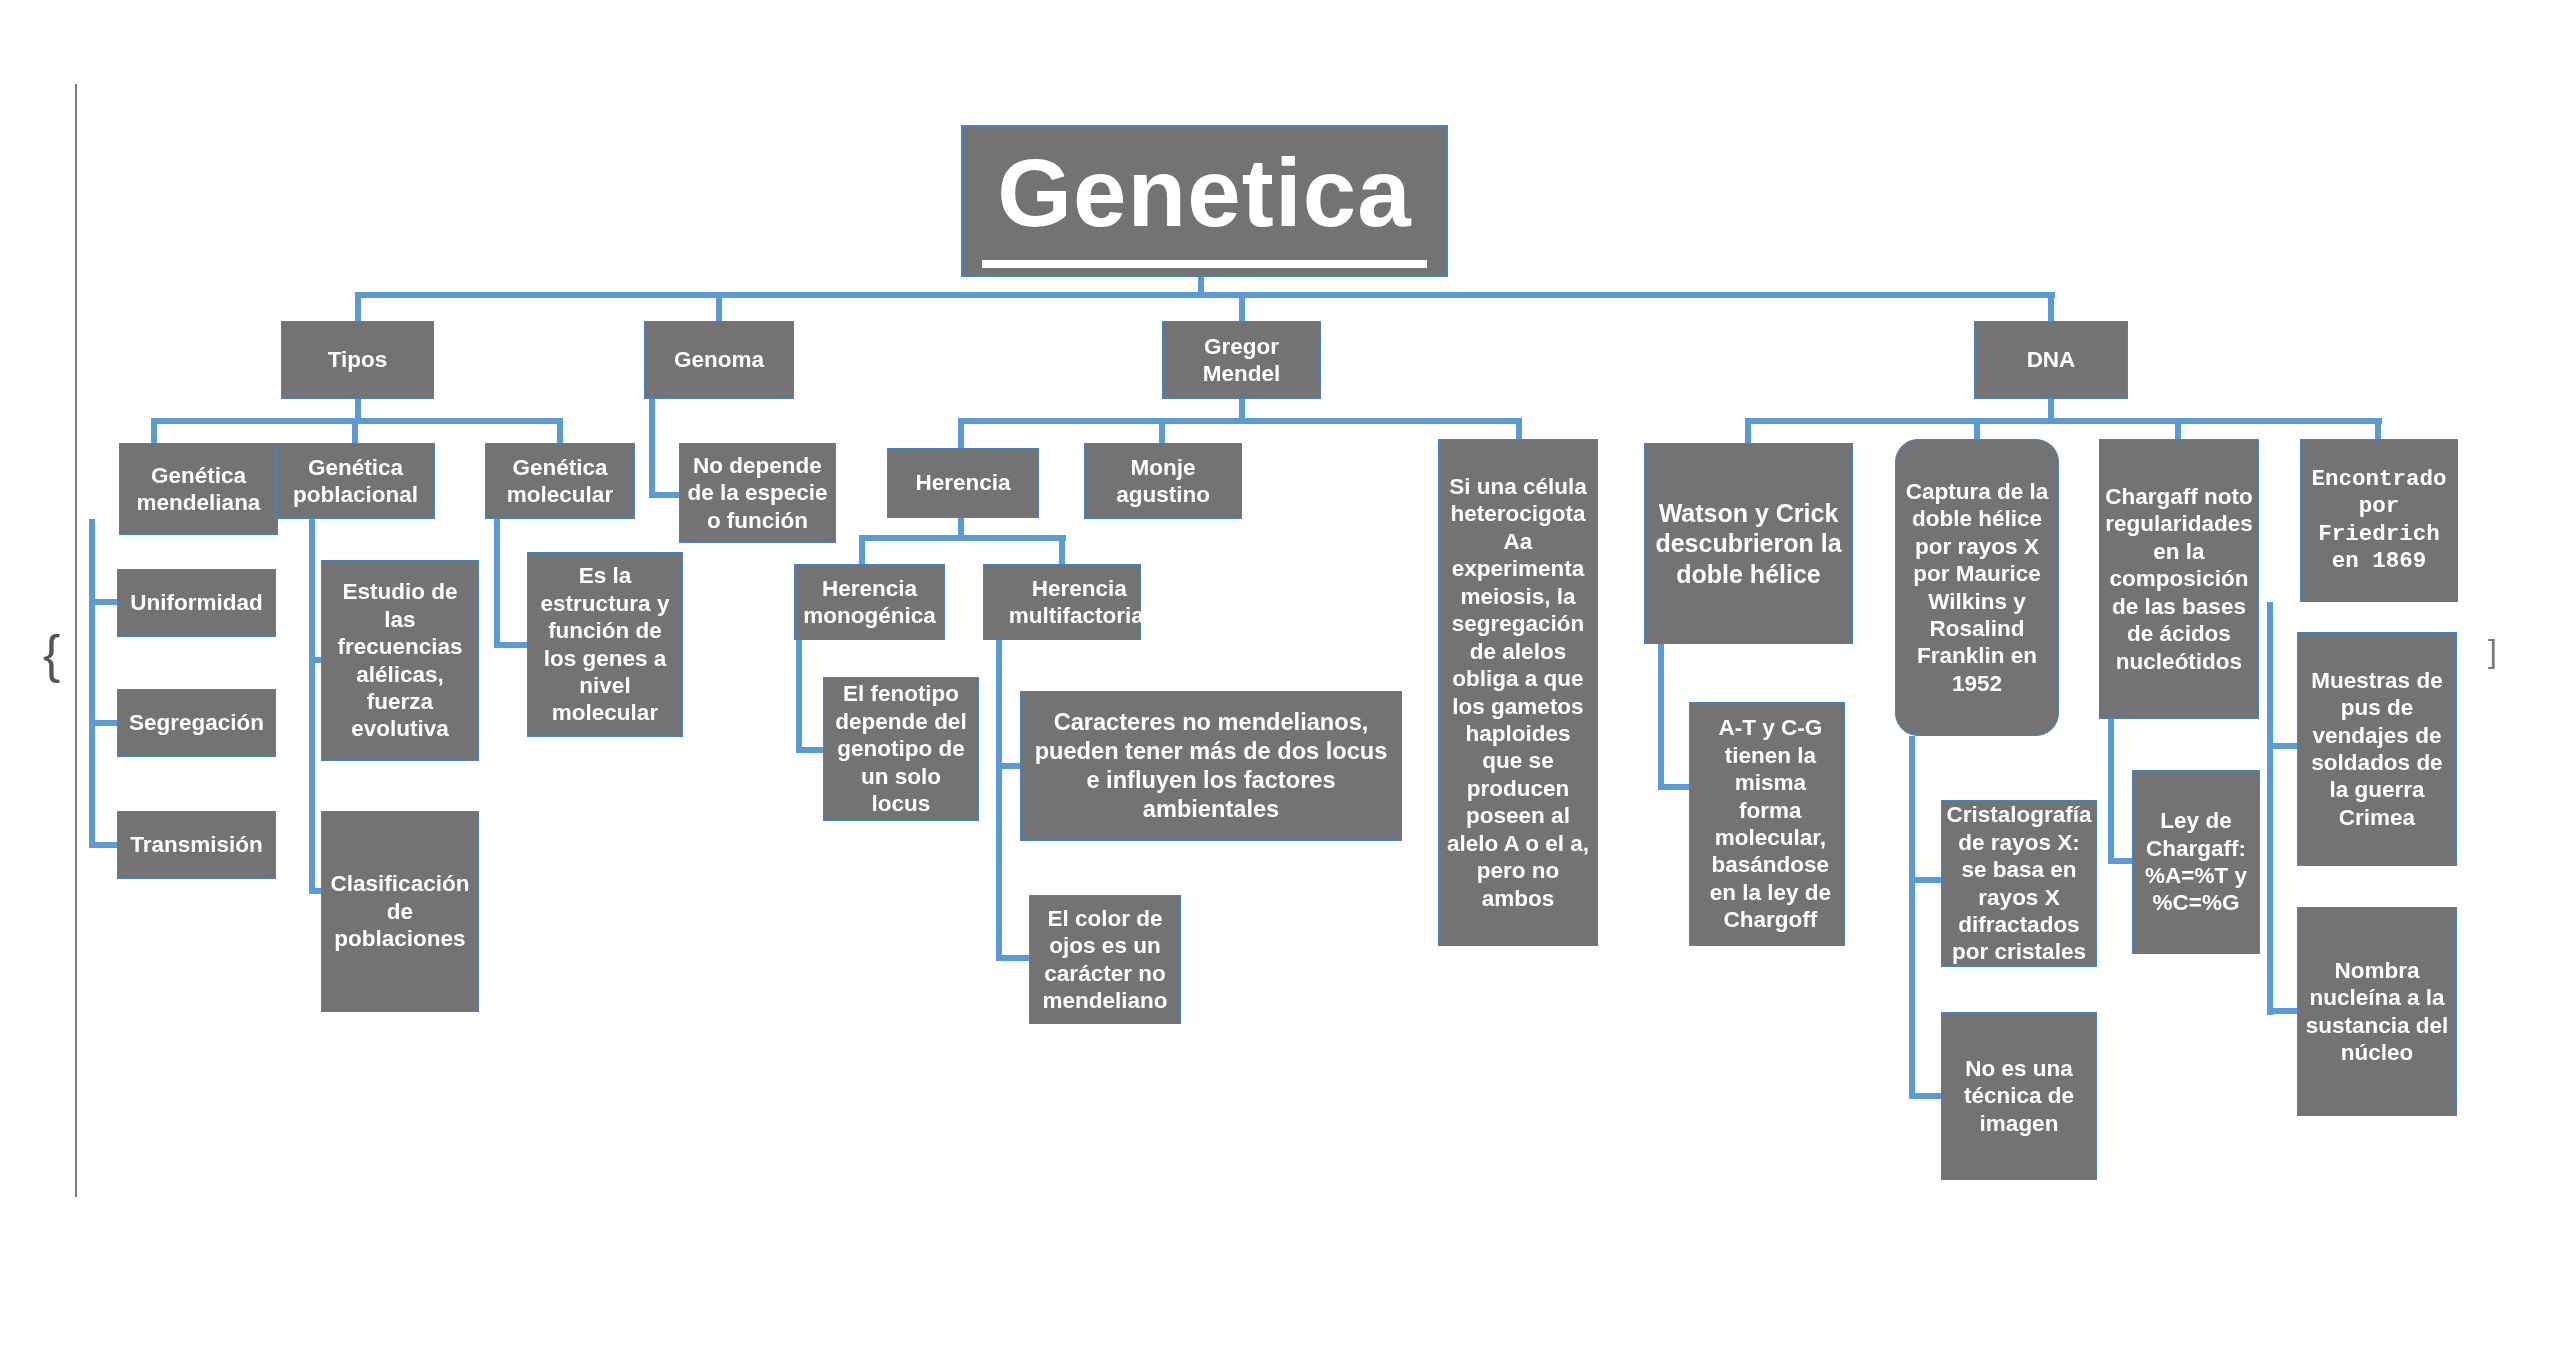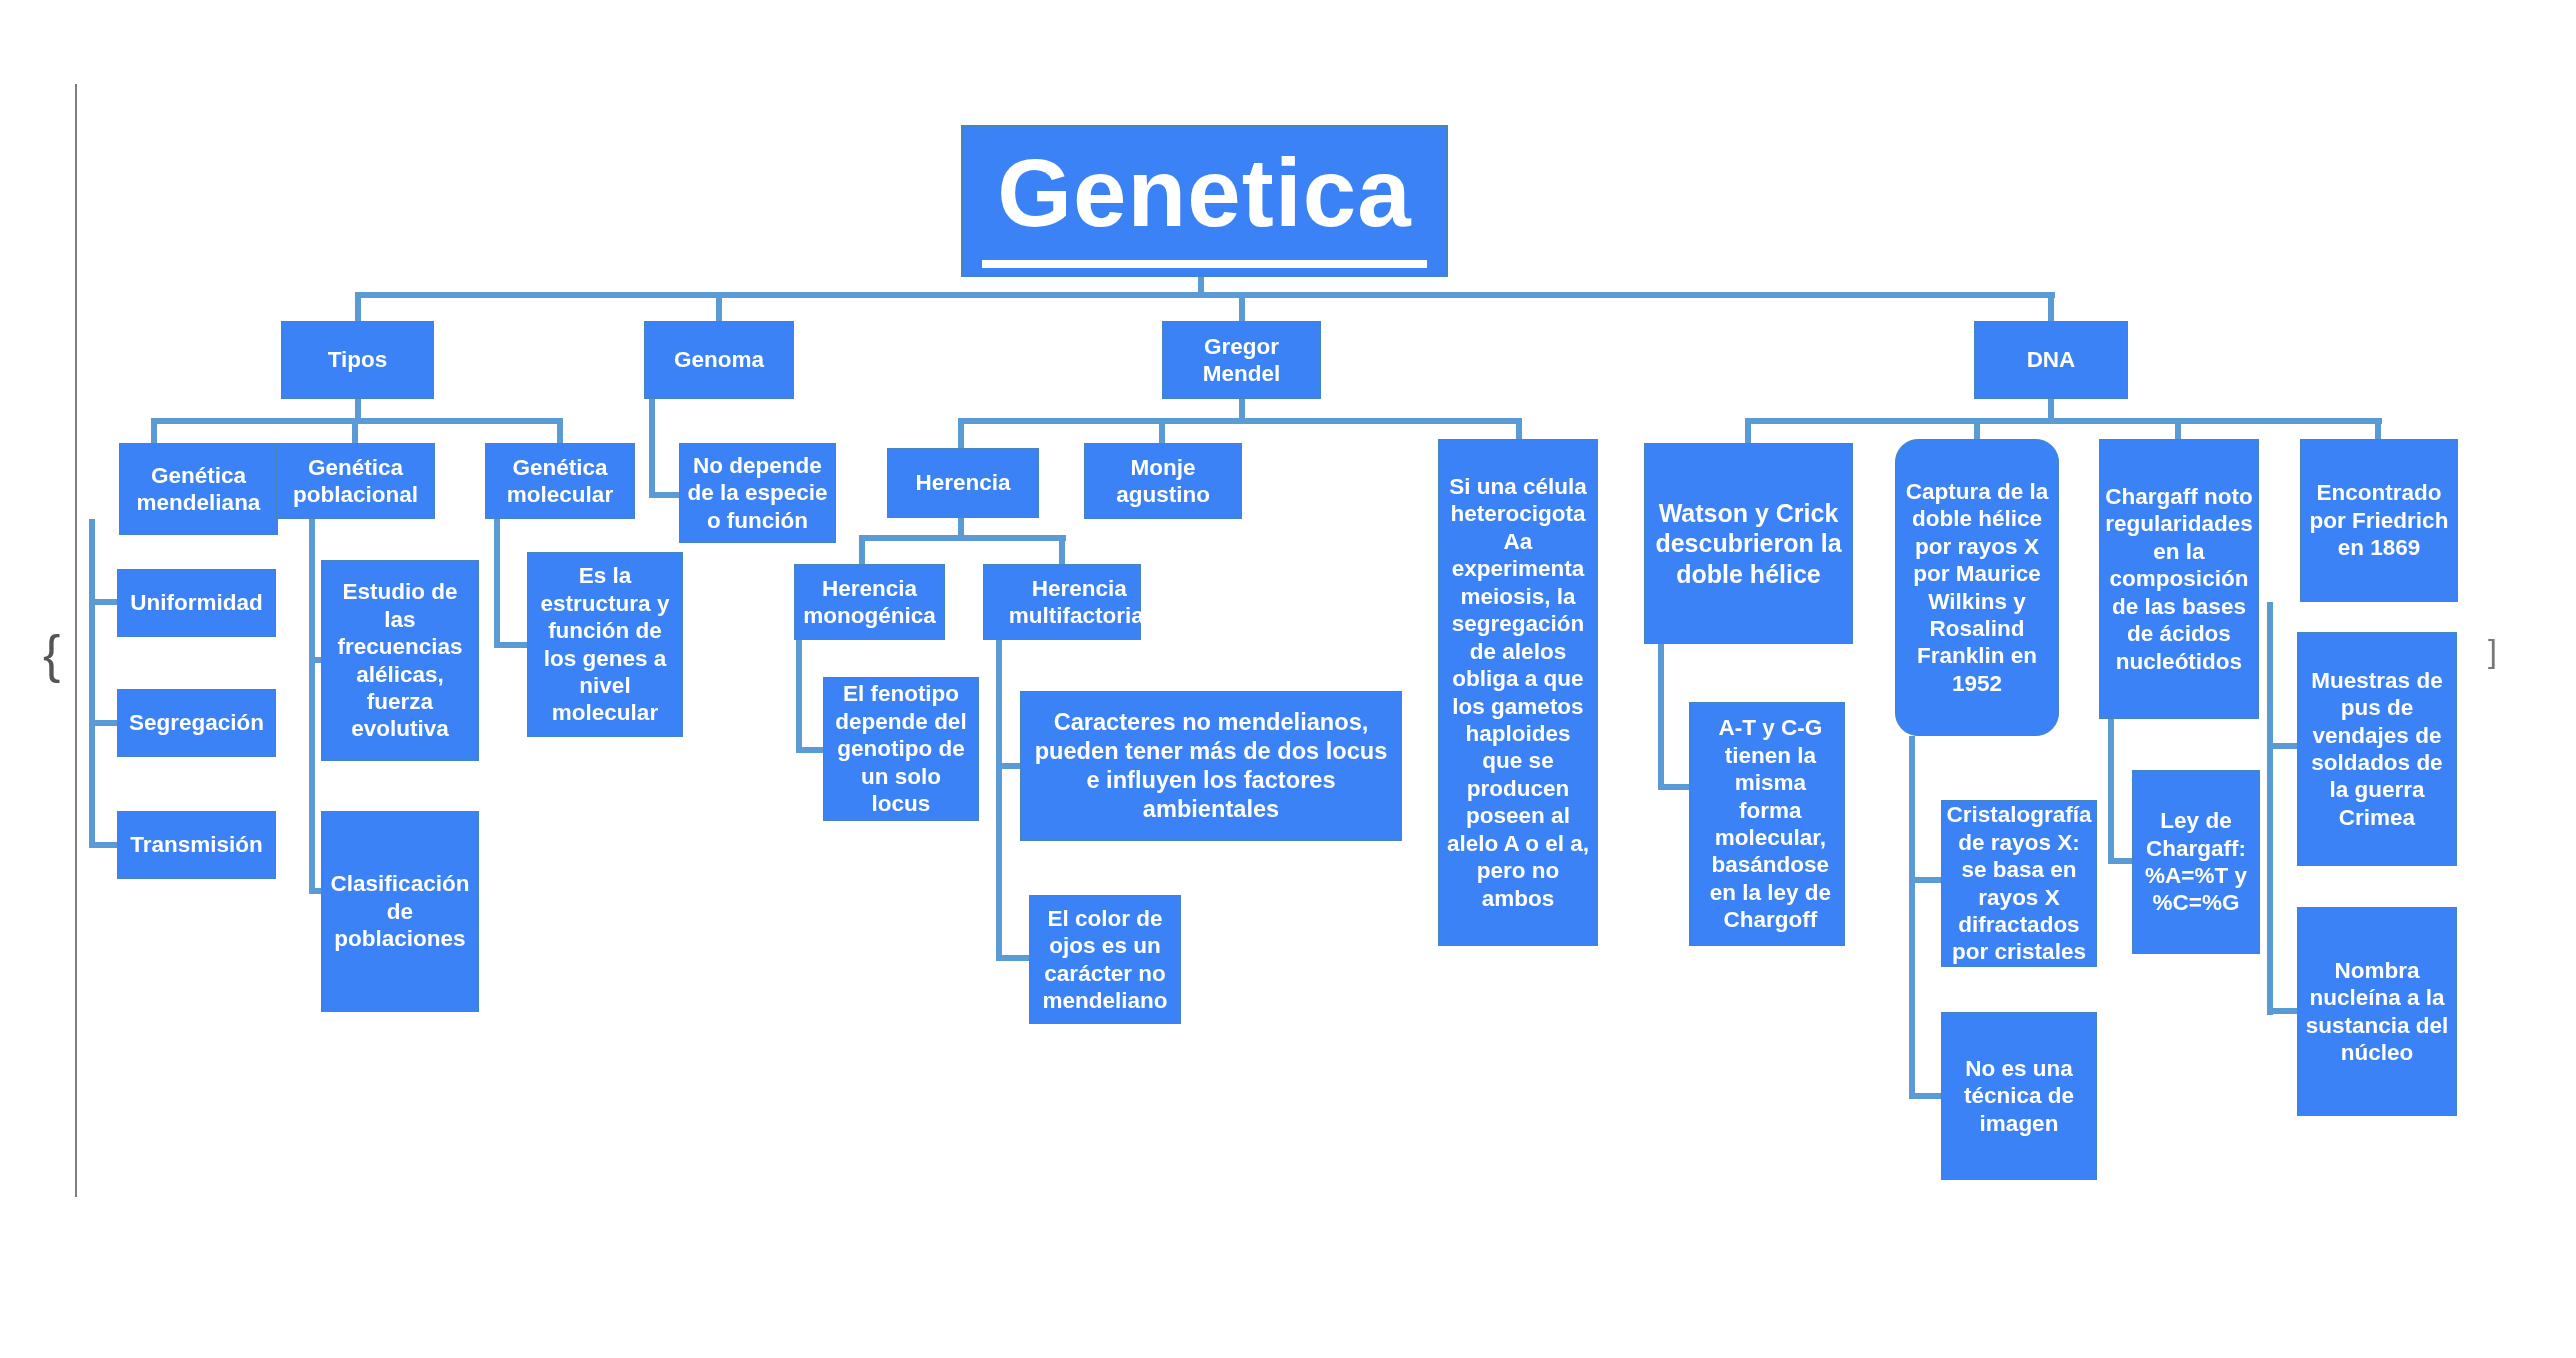--- a/index.html
+++ b/index.html
@@ -1,20 +1,20 @@
 <!DOCTYPE html>
 <html style="font-size:8.6px"><head>
 <meta charset="utf-8">
 <style>
   html,body{margin:0;padding:0;background:#ffffff;}
   body{font-family:"Liberation Sans", sans-serif;}
   #canvas{position:relative;width:2576px;height:1359px;background:#ffffff;overflow:hidden;}
   .node{
     position:absolute;
-    background:#3b82f6;
+    background:#737373;
     border:1.6px solid #4684bd;
     color:#ffffff;
     display:flex;align-items:center;justify-content:center;
     text-align:center;
     font-size:22.5px;font-weight:600;line-height:1.22;
     padding:4.3px 5.4px;box-sizing:border-box;
     word-break:normal;
   }
   .node.title{
     font-size:96px;font-weight:700;letter-spacing:1.1px;
@@ -146,21 +146,21 @@
     </div>
   <div class="node" style="left:1644px;top:443px;width:209px;height:201px;font-size:25px;">
       <span>Watson y Crick descubrieron la doble hélice</span>
     </div>
   <div class="node" style="left:1895px;top:439px;width:164px;height:297px;border-radius:23px;">
       <span>Captura de la doble hélice por rayos X por Maurice Wilkins y Rosalind Franklin en 1952</span>
     </div>
   <div class="node" style="left:2099px;top:439px;width:160px;height:280px;">
       <span>Chargaff noto regularidades en la composición de las bases de ácidos nucleótidos</span>
     </div>
-  <div class="node" style="left:2300px;top:439px;width:158px;height:163px;">
+  <div class="node" style="left:2300px;top:439px;width:158px;height:163px;font-family:Liberation Mono, monospace;">
       <span>Encontrado por Friedrich en 1869</span>
     </div>
 
   <div class="node" style="left:117px;top:569px;width:159px;height:68px;">
       <span>Uniformidad</span>
     </div>
   <div class="node" style="left:117px;top:689px;width:159px;height:68px;">
       <span>Segregación</span>
     </div>
   <div class="node" style="left:117px;top:811px;width:159px;height:68px;">

